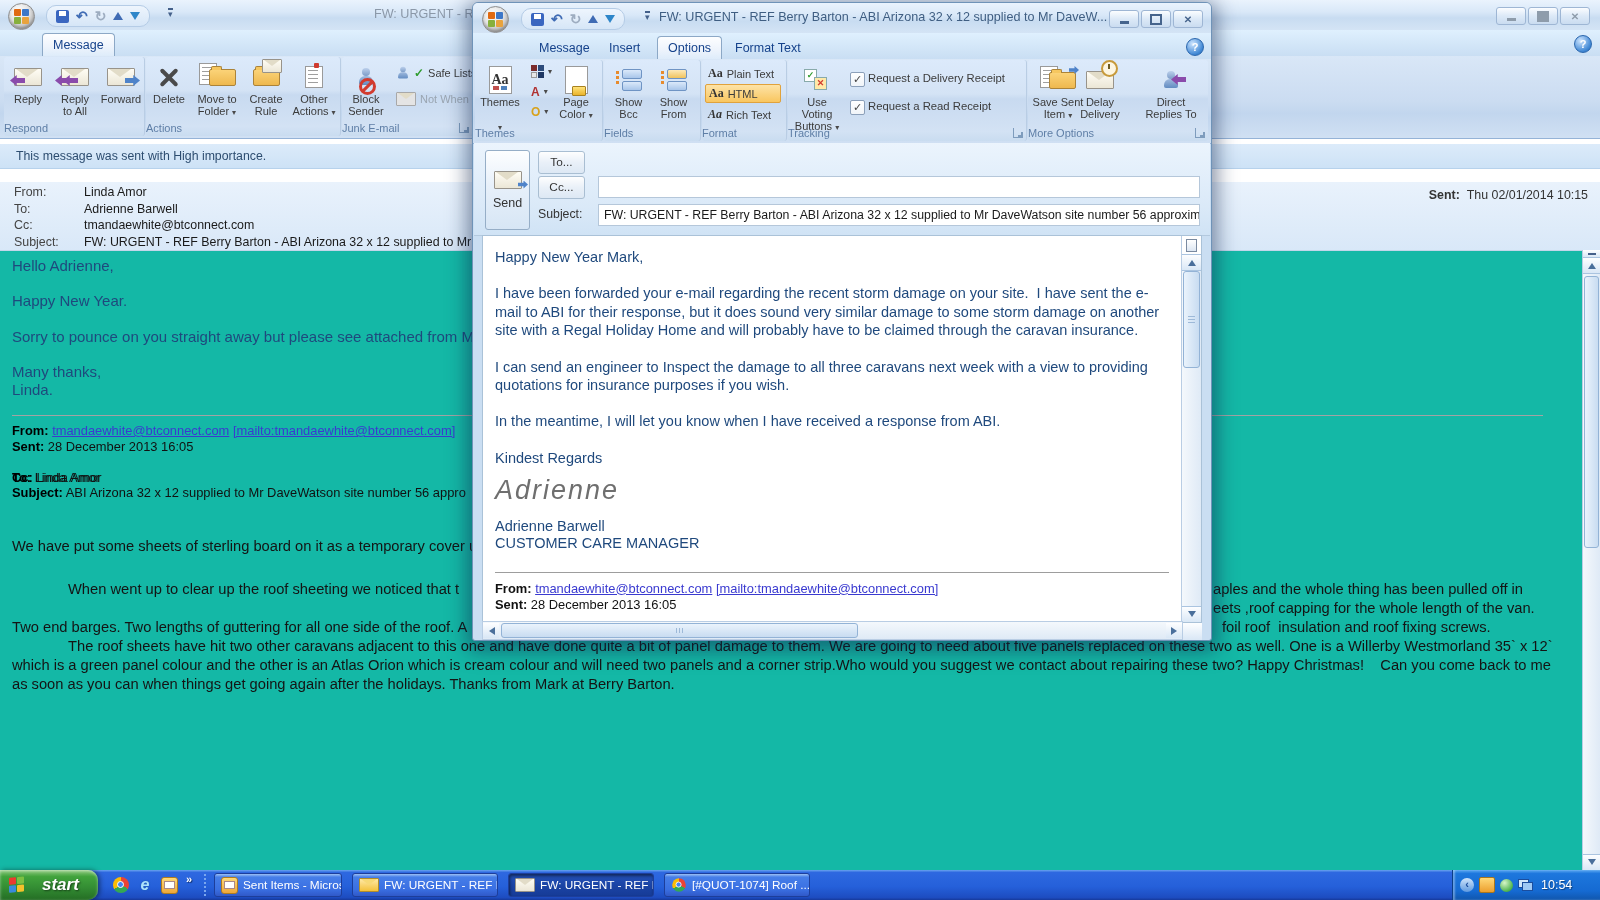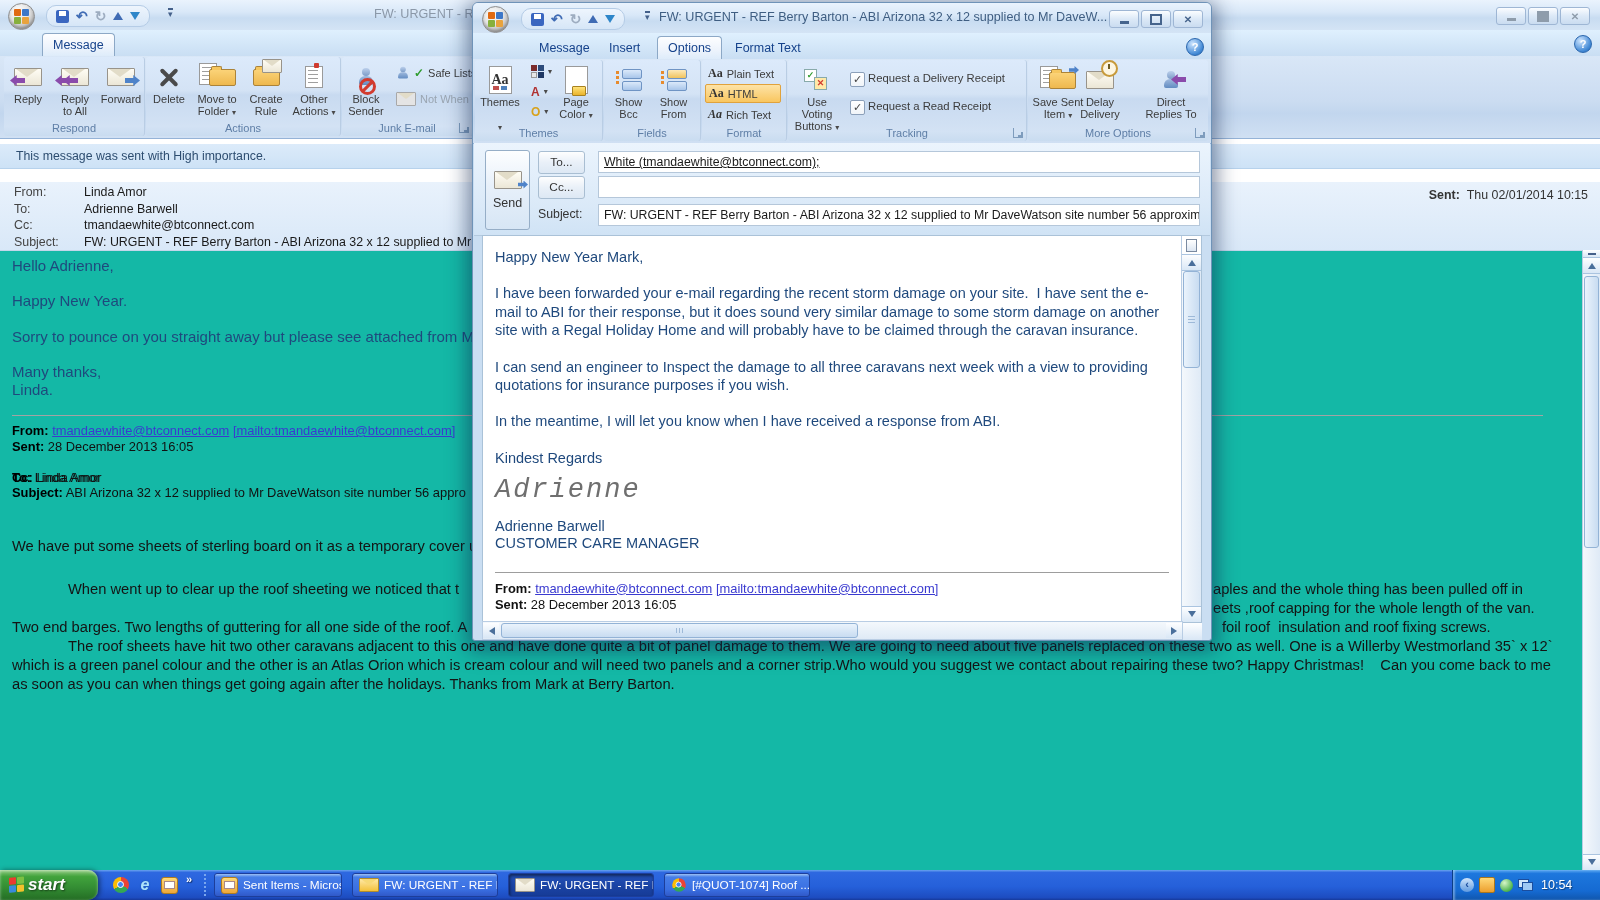--- a/index.html
+++ b/index.html
@@ -42,21 +42,21 @@
   .tab.active{background:linear-gradient(#fdfeff,#eef4fc 55%,#dcebfa);border:1px solid #8ca8c6;border-bottom:none;
               border-radius:4px 4px 0 0;top:3px;height:23px}
   .helpbtn{position:absolute;width:16px;height:16px;border-radius:50%;
            background:radial-gradient(circle at 35% 30%,#cfe6ff,#3f87d4 70%,#2a66ad);
            color:#fff;font-size:11px;font-weight:bold;text-align:center;line-height:16px;border:1px solid #2a66ad}
 
   .ribbon{position:absolute;left:0;right:0;background:linear-gradient(180deg,#d9e7f7 0%,#cbdcf1 55%,#c2d6ee 70%,#d0e0f3 100%);
           border-bottom:1px solid #95b3d7}
   .grp{position:absolute;top:1px;bottom:2px;border-right:1px solid #b9cde4;border-radius:3px;
        background:linear-gradient(180deg,#dceafb 0%,#d4e3f5 42%,#c8daf0 48%,#d3e2f4 88%,#c9dcf0 100%)}
-  .glabel{position:absolute;bottom:1px;left:0;right:0;height:14px;font-size:11px;color:#5e7ea6;text-align:center;line-height:14px}
+  .glabel{position:absolute;bottom:1px;left:0;right:0;height:14px;font-size:11px;color:#5e7ea6;text-align:left;line-height:14px}
   .launcher{position:absolute;right:3px;bottom:3px;width:9px;height:9px;border-left:1px solid #7e9cbd;border-bottom:1px solid #7e9cbd}
   .launcher:after{content:"";position:absolute;right:0px;bottom:0px;width:3px;height:3px;
                   border-right:2px solid #7e9cbd;border-bottom:2px solid #7e9cbd}
   .bigbtn{position:absolute;display:flex;flex-direction:column;align-items:center;border-radius:3px}
   .bicon{height:32px;display:flex;align-items:center;justify-content:center;margin-top:3px;position:relative}
   .blabel{font-size:11px;line-height:12px;color:#3b3b3b;text-align:center;white-space:pre-line}
   .dd{font-size:8px;color:#4a4a4a;line-height:8px}
   .blabel .dd{display:inline}
 
   
@@ -155,21 +155,21 @@
   .abtn{position:absolute;left:64px;width:45px;height:21px;border:1px solid #a9bed2;border-radius:3px;
         background:linear-gradient(#fefefe,#e9f0f8 50%,#dde8f4);font-size:11.8px;color:#333;text-align:center;line-height:21px}
   .fld{position:absolute;left:124px;right:10px;height:20px;background:#fff;border:1px solid #b5c7da;
        font-size:12.3px;line-height:20px;padding:0 5px;overflow:hidden;white-space:nowrap;color:#1a1a1a}
   .rcpt{text-decoration:underline}
   .subjlab{position:absolute;left:64px;font-size:12.3px;color:#333}
 
   .fbody{position:absolute;left:9px;right:9px;top:232px;bottom:17px;background:#fff;border:1px solid #aac2d8;overflow:hidden}
   .fcontent{position:absolute;left:12px;right:32px;top:12px;font-size:14.5px;line-height:18.4px;color:#1f497d}
   .fcontent p{margin:0 0 18px 0}
-  .sig{font-family:Liberation Mono, monospace;font-style:italic;font-size:27px;color:#6f6f6f;letter-spacing:2px;margin:0 0 14px 0}
+  .sig{font-family:Liberation Sans, sans-serif;font-style:italic;font-size:27px;color:#6f6f6f;letter-spacing:2px;margin:0 0 14px 0}
   .tight{margin:0 0 0 0 !important}
   .fquote{color:#111;font-size:12.9px;line-height:16.5px}
   .fhr{border:none;border-top:1px solid #9d9d9d;margin:20px 0 8px 0}
   .fvscroll{position:absolute;right:0;top:0;bottom:0;width:19px;background:linear-gradient(90deg,#f4f8fc,#dfeaf6);border-left:1px solid #b9cde4}
   .rulerbtn{height:18px;background:#fff;border-bottom:1px solid #aac4e0;display:flex;align-items:center;justify-content:center}
   .rulerbtn i{width:9px;height:11px;border:1px solid #7a8aa0;background:linear-gradient(#fff,#dce6f2)}
   .fhscroll{position:absolute;left:9px;right:28px;bottom:0;height:17px;background:linear-gradient(#f4f8fc,#dfeaf6);
             border:1px solid #b9cde4;display:flex;align-items:center}
   .hbtn{width:16px;height:15px;background:linear-gradient(#fdfeff,#d9e7f6);display:flex;align-items:center;justify-content:center}
   .hthumb{position:absolute;left:18px;width:355px;top:1px;bottom:1px;background:linear-gradient(#eaf3fc,#c8dcf1);
@@ -186,21 +186,21 @@
   .fmtrow{position:absolute;left:3px;width:76px;height:19px;display:flex;align-items:center;gap:4px;
           font-size:11px;color:#3b3b3b;padding-left:3px;border-radius:2px}
   .fmtrow.hl{background:linear-gradient(#fde3a7,#f9c65f);border:1px solid #e0a23c;box-sizing:border-box}
 
   
   .taskbar{position:absolute;left:0;right:0;bottom:0;height:30px;
            background:linear-gradient(180deg,#6aa4ef 0%,#2e68e0 8%,#2560da 55%,#1d4cc0 92%,#16399b 100%)}
   .startbtn{position:absolute;left:0;top:0;width:98px;height:30px;border-radius:0 10px 10px 0;
             background:linear-gradient(180deg,#8fca7f 0%,#41a33c 22%,#338c33 60%,#246d24 100%);
             box-shadow:inset 0 1px 3px rgba(255,255,255,.5),2px 0 5px rgba(0,0,0,.45);
-            display:flex;align-items:center;gap:2px;padding-left:9px;box-sizing:border-box}
+            display:flex;align-items:center;gap:16px;padding-left:9px;box-sizing:border-box}
   .flag{width:17px;height:17px;display:grid;grid-template-columns:7px 7px;grid-template-rows:7px 7px;gap:1px;transform:skewY(-5deg)}
   .flag i{border-radius:1px}
   .flag .f1{background:#ea3b30}.flag .f2{background:#7cc043}.flag .f3{background:#3a8bdc}.flag .f4{background:#f4c22c}
   .start-label{color:#fff;font-size:17px;font-style:italic;font-weight:bold;text-shadow:1px 1px 2px rgba(0,0,0,.55)}
   .ql{position:absolute;top:6px;width:18px;height:18px;display:flex;align-items:center;justify-content:center}
   .chrome{width:16px;height:16px;border-radius:50%;position:relative;
           background:conic-gradient(#ea4335 0 33%,#34a853 33% 66%,#fbbc05 66% 100%)}
   .chrome:after{content:"";position:absolute;left:4px;top:4px;width:5px;height:5px;border:1.5px solid #fff;background:#4285f4;border-radius:50%}
   .ie{color:#aee2fb;font-size:16px;font-weight:bold;font-style:italic;text-shadow:0 0 2px #1b5fae}
   .olq{width:15px;height:15px;border-radius:3px;background:linear-gradient(#ffd978,#eda73a);border:1px solid #b07c1f;
@@ -584,22 +584,20 @@
 
   <div class="fenv">
     <div class="sendbtn">
       <span style="position:relative">
         <span class="env" style="display:block"></span>
         <span class="arrow blue" style="right:-6px;top:10px;width:10px;height:8px"></span>
         </span>
       <span class="send-label">Send</span>
     </div>
     <div class="abtn" style="top:8px">To...</div>
-    <div class="fld" style="top:8px">
-      <span class="rcpt">White (tmandaewhite@btconnect.com);</span></div>
     <div class="abtn" style="top:33px">Cc...</div>
     <div class="fld" style="top:33px"></div>
     <span class="subjlab" style="top:64px">Subject:</span>
     <div class="fld" style="top:61px">FW: URGENT - REF Berry Barton -  ABI Arizona 32 x 12 supplied to Mr DaveWatson site number 56 approximately 4 years</div>
   </div>
 
   <div class="fbody">
     <div class="fcontent">
       <p>Happy New Year Mark,</p>
       <p>I have been forwarded your e-mail regarding the recent storm damage on your site.&nbsp; I have sent the e-mail to ABI for their response, but it does sound very similar damage to some storm damage on another site with a Regal Holiday Home and will probably have to be claimed through the caravan insurance.</p>

